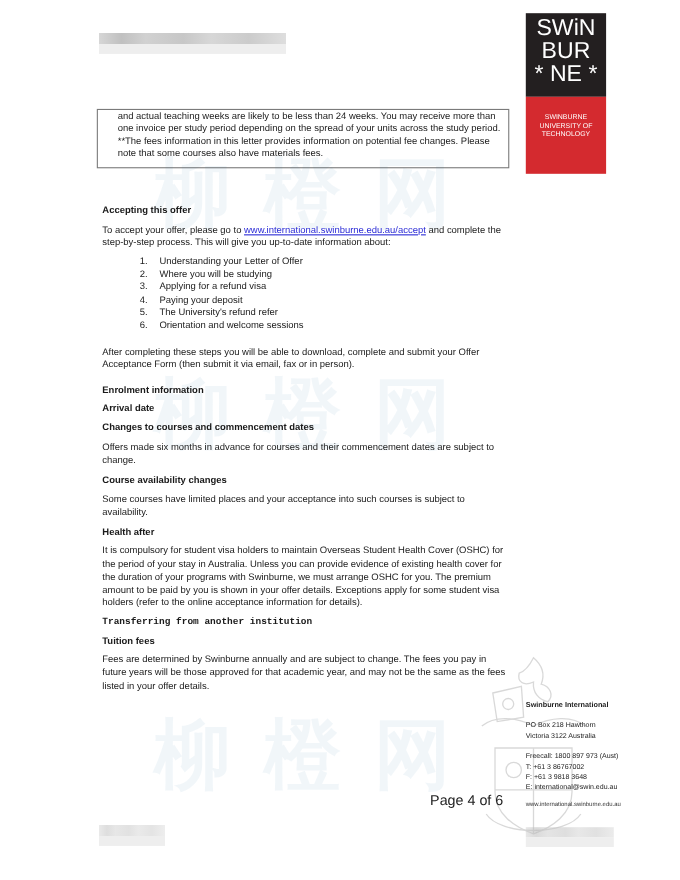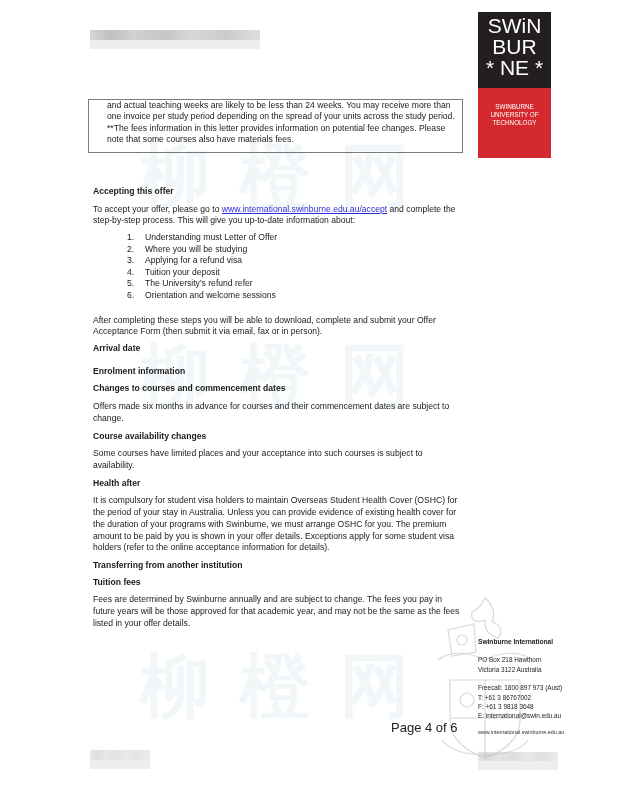--- a/index.html
+++ b/index.html
@@ -62,42 +62,42 @@
 </div>
 
 <div class="abs wm" style="top:130px;">柳橙网</div>
 <div class="abs wm" style="top:330px;">柳橙网</div>
 <div class="abs wm" style="top:640px;">柳橙网</div>
 
 <div class="abs content">
   <h3>Accepting this offer</h3>
   <p style="margin-top:6px;"><span>To accept your offer, please go to </span><a>www.international.swinburne.edu.au/accept</a><span> and complete the step-by-step process. This will give you up-to-date information about:</span></p>
   <ol class="steps">
-    <li><span class="n">1.</span><span>Understanding must Letter of Offer</span></li>
+    <li><span class="n">1.</span><span>Understanding your Letter of Offer</span></li>
     <li><span class="n">2.</span><span>Where you will be studying</span></li>
     <li><span class="n">3.</span><span>Applying for a refund visa</span></li>
-    <li><span class="n">4.</span><span>Tuition your deposit</span></li>
+    <li><span class="n">4.</span><span>Paying your deposit</span></li>
     <li><span class="n">5.</span><span>The University's refund refer</span></li>
     <li><span class="n">6.</span><span>Orientation and welcome sessions</span></li>
   </ol>
   <p style="margin-top:13px;">After completing these steps you will be able to download, complete and submit your Offer Acceptance Form (then submit it via email, fax or in person).</p>
 
+  <h3 style="margin-top:11px;">Enrolment information</h3>
   <h3 style="margin-top:5px;">Arrival date</h3>
-  <h3 style="margin-top:11px;">Enrolment information</h3>
 
   <h3 style="margin-top:6px;">Changes to courses and commencement dates</h3>
   <p style="margin-top:6px;">Offers made six months in advance for courses and their commencement dates are subject to change.</p>
 
   <h3 style="margin-top:6px;">Course availability changes</h3>
   <p style="margin-top:6px;">Some courses have limited places and your acceptance into such courses is subject to availability.</p>
 
   <h3 style="margin-top:6px;">Health after</h3>
   <p style="margin-top:6px;">It is compulsory for student visa holders to maintain Overseas Student Health Cover (OSHC) for the period of your stay in Australia. Unless you can provide evidence of existing health cover for the duration of your programs with Swinburne, we must arrange OSHC for you. The premium amount to be paid by you is shown in your offer details. Exceptions apply for some student visa holders (refer to the online acceptance information for details).</p>
 
-  <h3 style="margin-top:6px;">Transferring from another institution</h3>
+  <h3 style="margin-top:6px;font-family:Liberation Mono, monospace;">Transferring from another institution</h3>
 
   <h3 style="margin-top:5px;">Tuition fees</h3>
   <p style="margin-top:6px;">Fees are determined by Swinburne annually and are subject to change. The fees you pay in future years will be those approved for that academic year, and may not be the same as the fees listed in your offer details.</p>
 </div>
 
 <svg class="abs crest" viewBox="0 0 110 175" fill="none" stroke="#777" stroke-width="1.2">
   <path d="M55 8 C62 14 66 22 62 32 C70 34 74 42 68 48 C60 46 54 40 55 30 C46 34 40 30 42 22 C48 20 52 14 55 8 Z"></path>
   <path d="M18 40 L44 34 L46 62 L22 66 Z"></path>
   <circle cx="32" cy="50" r="5"></circle>
   <path d="M8 70 C20 60 40 62 55 70 C70 62 90 60 102 70"></path>

